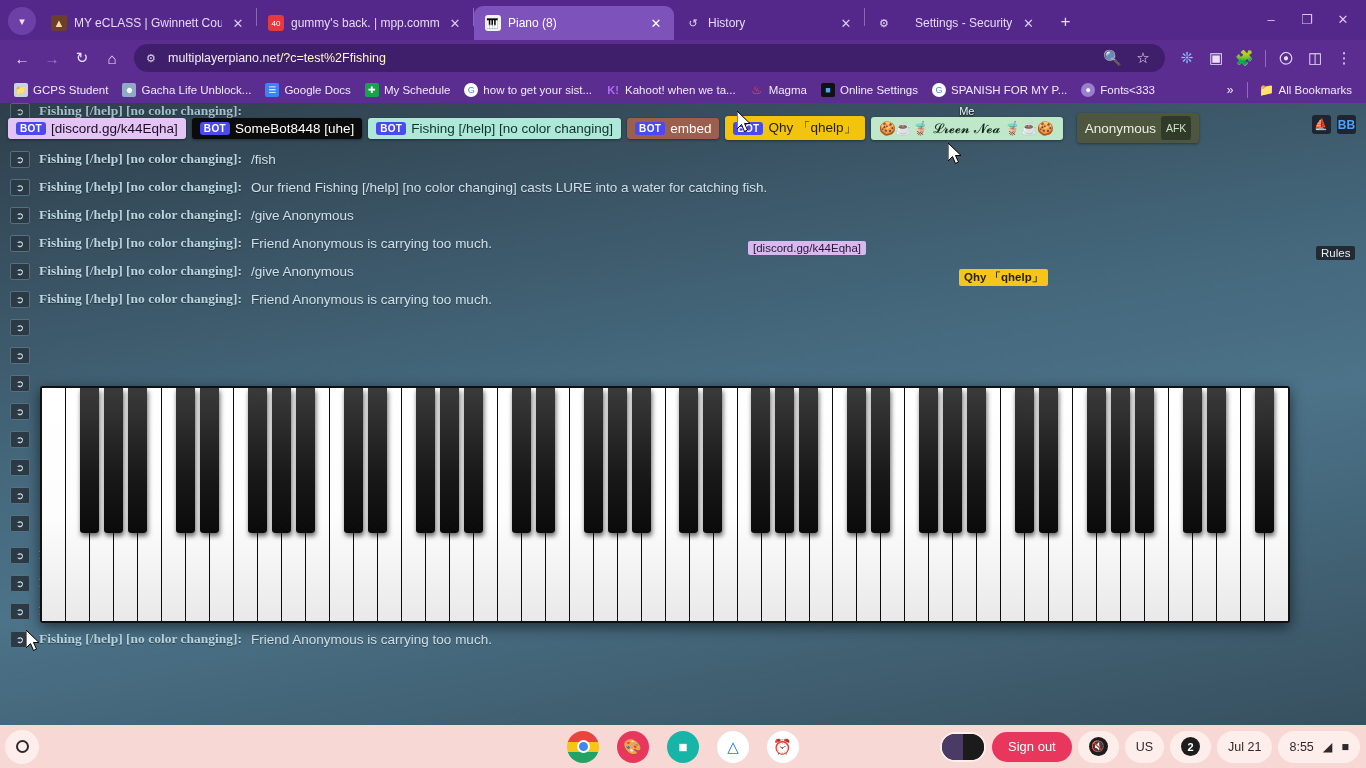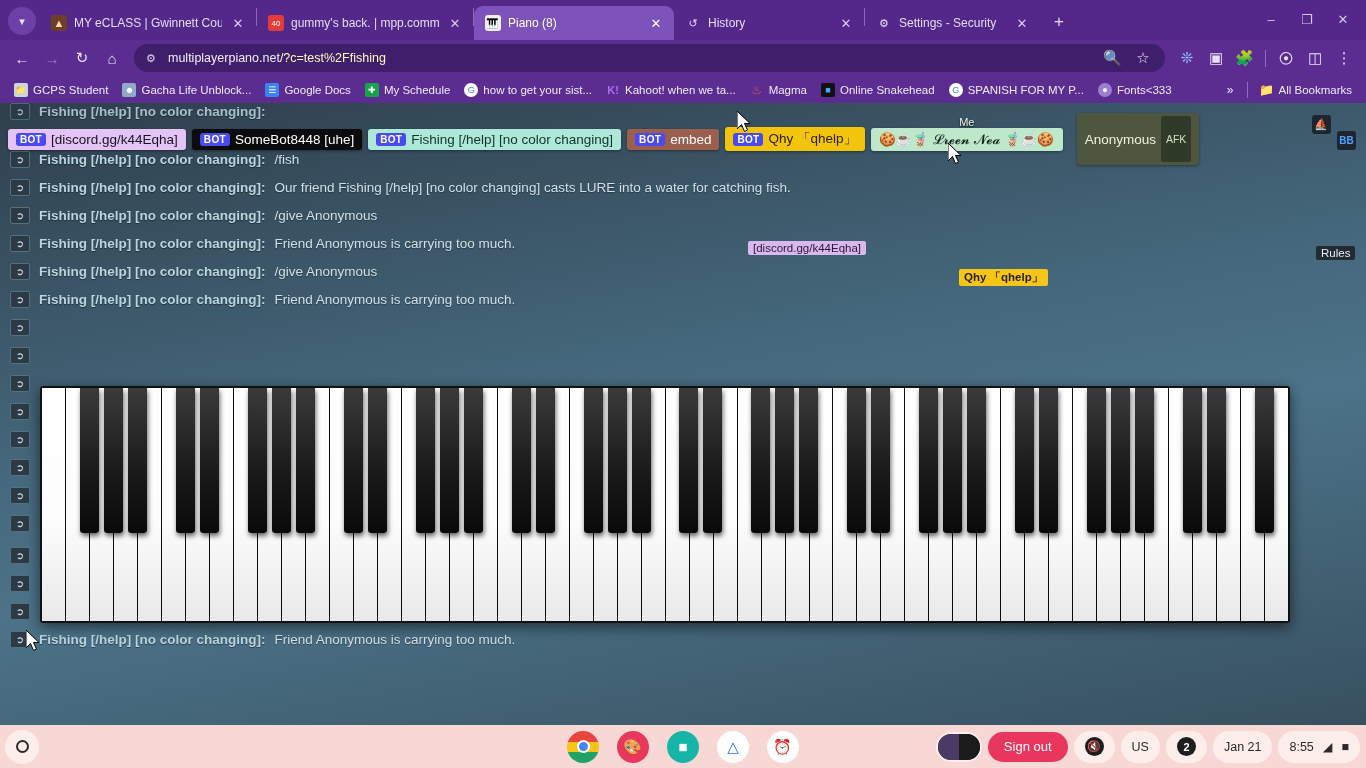--- a/index.html
+++ b/index.html
@@ -76,21 +76,21 @@
 
   .chat-layer { position: absolute; left: 0; top: 0; width: 1366px; height: 540px; }
   .chat-line {
     display: flex; align-items: center; gap: 9px; height: 28px; padding-left: 10px;
     font-size: 13.5px; white-space: nowrap;
   }
   .chat-flag {
     width: 20px; height: 17px; background: #2b3a44; border: 1px solid #55707f; border-radius: 2px;
     display: flex; align-items: center; justify-content: center; color: #c9dbe4; font-size: 10px; flex: none;
   }
-  .chat-user { font-weight: bold; color: #b9d6e0; text-shadow: 0 1px 1px rgba(0,0,0,.45); }
+  .chat-user { font-weight: bold; color: #b9d6e0; text-shadow: 0 1px 1px rgba(0,0,0,.45); font-family: Liberation Serif, serif; }
   .chat-msg { color: #cfe0e8; text-shadow: 0 1px 1px rgba(0,0,0,.35); }
 
   
   .piano {
     position: absolute; left: 40px; top: 283px; width: 1250px; height: 237px;
     background: #111; border-radius: 3px; box-shadow: 0 4px 14px rgba(0,0,0,.55);
     overflow: hidden;
   }
   .white-row { position: absolute; inset: 2px; display: flex; gap: 0; }
   .wkey { flex: 1 1 0; background: linear-gradient(#ffffff 0%, #fdfdfd 55%, #e9e9e9 100%);
@@ -105,21 +105,21 @@
   .userbar { position: absolute; left: 8px; top: 10px; display: flex; align-items: center; gap: 6px; z-index: 6; }
   .ubadge {
     display: flex; align-items: center; gap: 5px; padding: 3px 8px; border-radius: 3px;
     font-size: 13.5px; white-space: nowrap; position: relative;
     box-shadow: 0 1px 3px rgba(0,0,0,.4);
   }
   .bot-tag { background: #4a4af0; color: #fff; font-size: 10px; font-weight: bold;
              padding: 1px 4px; border-radius: 3px; letter-spacing: .3px; }
   .me-label { position: absolute; top: -12px; left: 50%; transform: translateX(-50%);
               font-size: 11px; color: #eaf6ef; text-shadow: 0 1px 2px #000; }
-  .afk-tag { background: #2f3a28; color: #cfe0c4; font-size: 10.5px; padding: 17px 5px; border-radius: 3px; }
+  .afk-tag { background: #2f3a28; color: #cfe0c4; font-size: 10.5px; padding: 6px 5px; border-radius: 3px; }
 
   .tip {
     position: absolute; font-size: 11.5px; padding: 1px 5px; white-space: nowrap; border-radius: 2px;
   }
   .tip-discord { left: 748px; top: 138px; background: #d8b8ee; color: #2a1736; z-index: 7; }
   .tip-qhy { left: 959px; top: 166px; background: #f5c518; color: #2c2000; font-weight: bold; z-index: 7; }
   .tip-rules { left: 1316px; top: 143px; background: #222b33; color: #e6eef4; z-index: 7; }
 
   .topright-icons { position: absolute; right: 10px; top: 12px; display: flex; gap: 6px; z-index: 6; }
   .tri { width: 19px; height: 19px; border-radius: 3px; display: flex; align-items: center;
@@ -183,21 +183,21 @@
 
     <div class="tab inactive" style="min-width:190px;">
       <span class="tab-fav">↺</span>
       <span class="tab-title" style="flex:1;">History</span>
       <span class="tab-close">✕</span>
     </div>
     <div class="tab-sep"></div>
 
     <div class="tab inactive" style="min-width:175px;">
       <span class="tab-fav">⚙</span>
-      <span class="tab-title" style="flex:1;">Settings - Security</span>
+      <span class="tab-title" style="flex:1;margin-left:16px;">Settings - Security</span>
       <span class="tab-close">✕</span>
     </div>
 
     <div class="newtab">+</div>
 
     <div class="wincontrols">
       <div class="wc">–</div>
       <div class="wc">❐</div>
       <div class="wc close">✕</div>
     </div>
@@ -253,21 +253,21 @@
     <div class="bm">
       <span class="bm-ico" style="background:transparent;color:#b06cf0;font-weight:bold;font-size:11px;">K!</span>
       <span>Kahoot! when we ta...</span>
     </div>
     <div class="bm">
       <span class="bm-ico" style="background:transparent;color:#ef5b4c;font-size:12px;">♨</span>
       <span>Magma</span>
     </div>
     <div class="bm">
       <span class="bm-ico" style="background:#111;color:#4af;">■</span>
-      <span>Online Snakehead</span>
+      <span>Online Settings</span>
     </div>
     <div class="bm">
       <span class="bm-ico" style="background:#fff;color:#4285f4;border-radius:7px;">G</span>
       <span>SPANISH FOR MY P...</span>
     </div>
     <div class="bm">
       <span class="bm-ico" style="background:#9a7fd0;border-radius:7px;">●</span>
       <span>Fonts&lt;333</span>
     </div>
     <div class="bm-spacer"></div>
@@ -486,21 +486,21 @@
         <span>🍪☕🧋 𝓛𝓻𝓮𝓮𝓷 𝓝𝓮𝓪 🧋☕🍪</span>
       </div>
       <div class="ubadge" style="background:#4e5640;color:#e9f0e0;margin-left:8px;">
         <span>Anonymous</span>
         <span class="afk-tag">AFK</span>
       </div>
     </div>
 
     <div class="topright-icons">
       <div class="tri" style="background:#1e2530;color:#7a8cf0;">⛵</div>
-      <div class="tri" style="background:#1e2530;color:#4aa3ff;font-size:10px;margin-top:16px;">BB</div>
+      <div class="tri" style="background:#1e2530;color:#4aa3ff;font-size:12px;">BB</div>
     </div>
 
     <div class="tip tip-discord">[discord.gg/k44Eqha]</div>
     <div class="tip tip-qhy">Qhy 「qhelp」</div>
     <div class="tip tip-rules">Rules</div>
 
     <div class="cursor" style="left:737px;top:8px;">
       <svg width="16" height="24" viewBox="0 0 16 24">
           <path d="M0 0 L0 18 L4.5 13.5 L7.5 20.5 L10.5 19 L7.5 12.5 L13 12.5 Z" fill="#fff" stroke="#000" stroke-width="1"></path>
         </svg>
@@ -540,20 +540,20 @@
         <span style="flex:1;background:#1b1b1b;"></span>
     </div>
     <div class="signout">Sign out</div>
     <div class="tray-pill">
         <span class="tr-circle">🔇</span>
       </div>
     <div class="tray-pill">US</div>
     <div class="tray-pill">
         <span class="tr-circle">2</span>
       </div>
-    <div class="tray-pill">Jan 21</div>
+    <div class="tray-pill">Jul 21</div>
     <div class="tray-pill">
       <span>8:55</span>
       <span>◢</span>
       <span>■</span>
     </div>
   </div>
 </div>
 
 </body></html>

